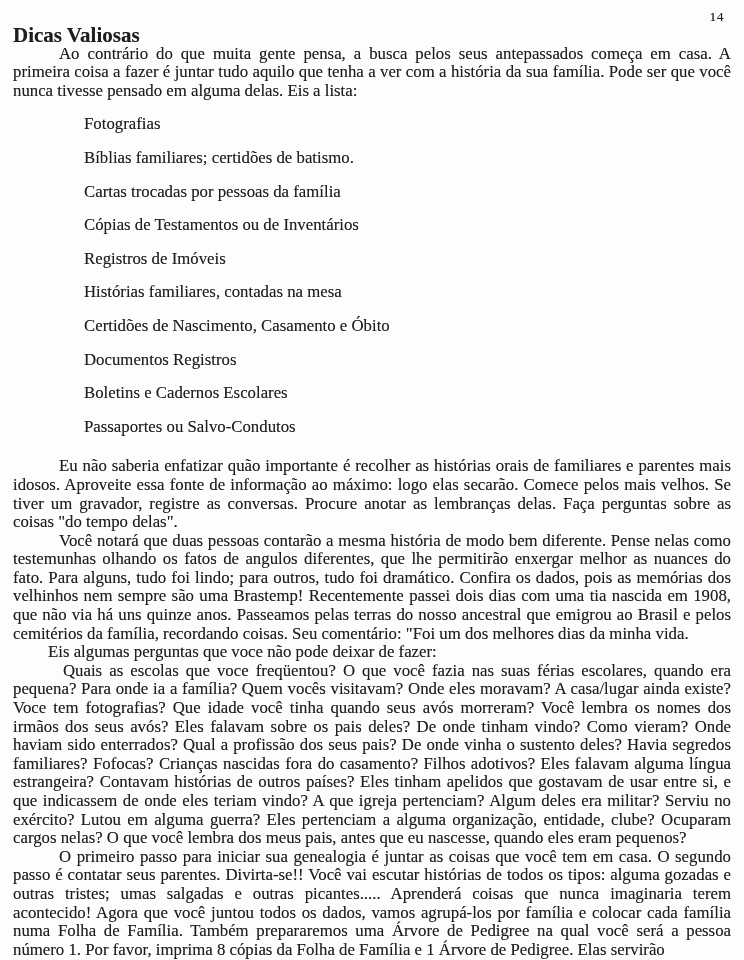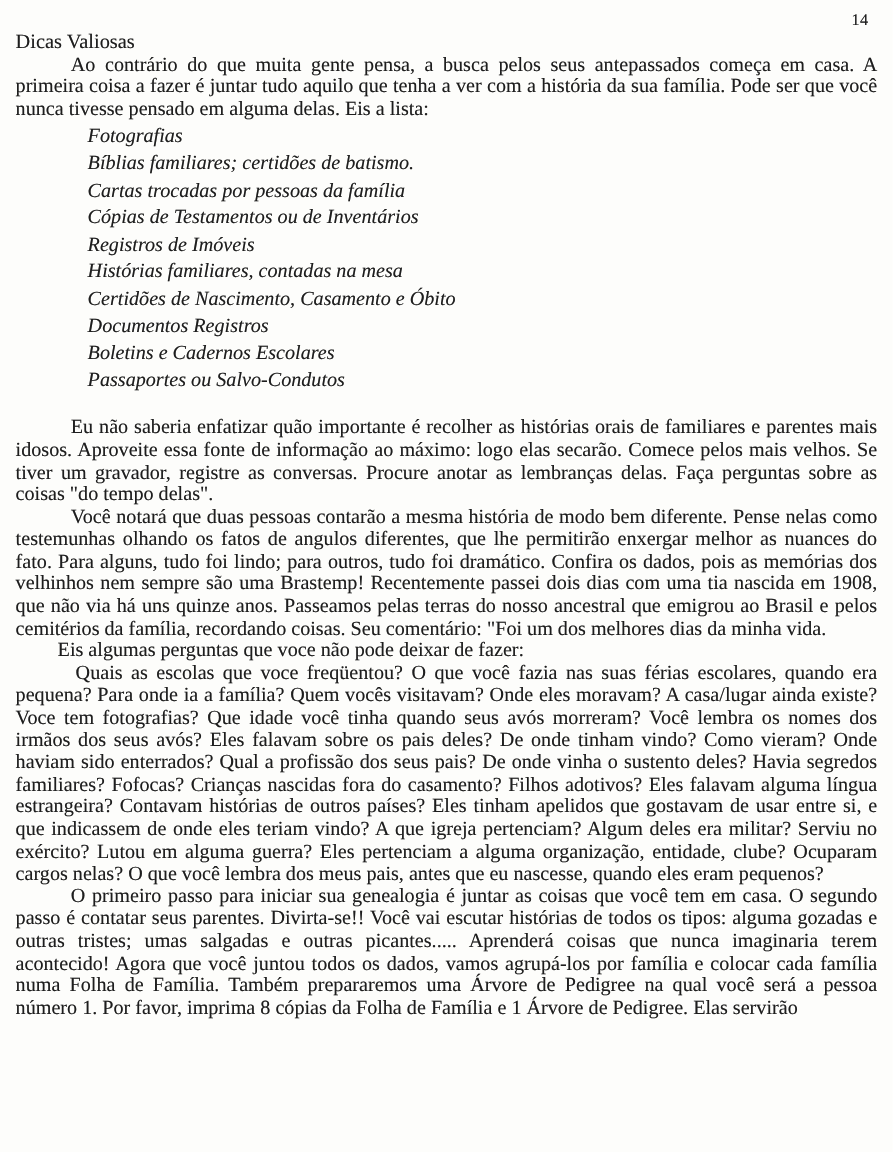--- a/index.html
+++ b/index.html
@@ -24,39 +24,39 @@
   }
   .pagenum {
     position: absolute;
     top: 8px;
     right: 20px;
     font-size: 13.5px;
     letter-spacing: 0.5px;
   }
   .heading {
     margin: 0;
-    font-size: 17px;
-    font-weight: normal;
+    font-size: 21px;
+    font-weight: bold;
   }
   .para {
     margin: 0;
     text-align: justify;
     text-indent: 46px;
   }
   .para.indent-lg { text-indent: 50px; }
   .lead {
     margin: 0;
     text-indent: 35px;
   }
   .checklist {
     list-style: none;
     margin: 0;
     padding: 0 0 0 56px;
   }
-  .checklist li { margin: 4px; font-style: italic; }
+  .checklist li { margin: 15px; }
   .gap-top { margin-top: 21px; font-family: Liberation Serif, serif; }
 </style>
 </head>
 <body>
 
 <div class="sheet">
 
   <div class="pagenum">14</div>
 
   <h1 class="heading">Dicas Valiosas</h1>

